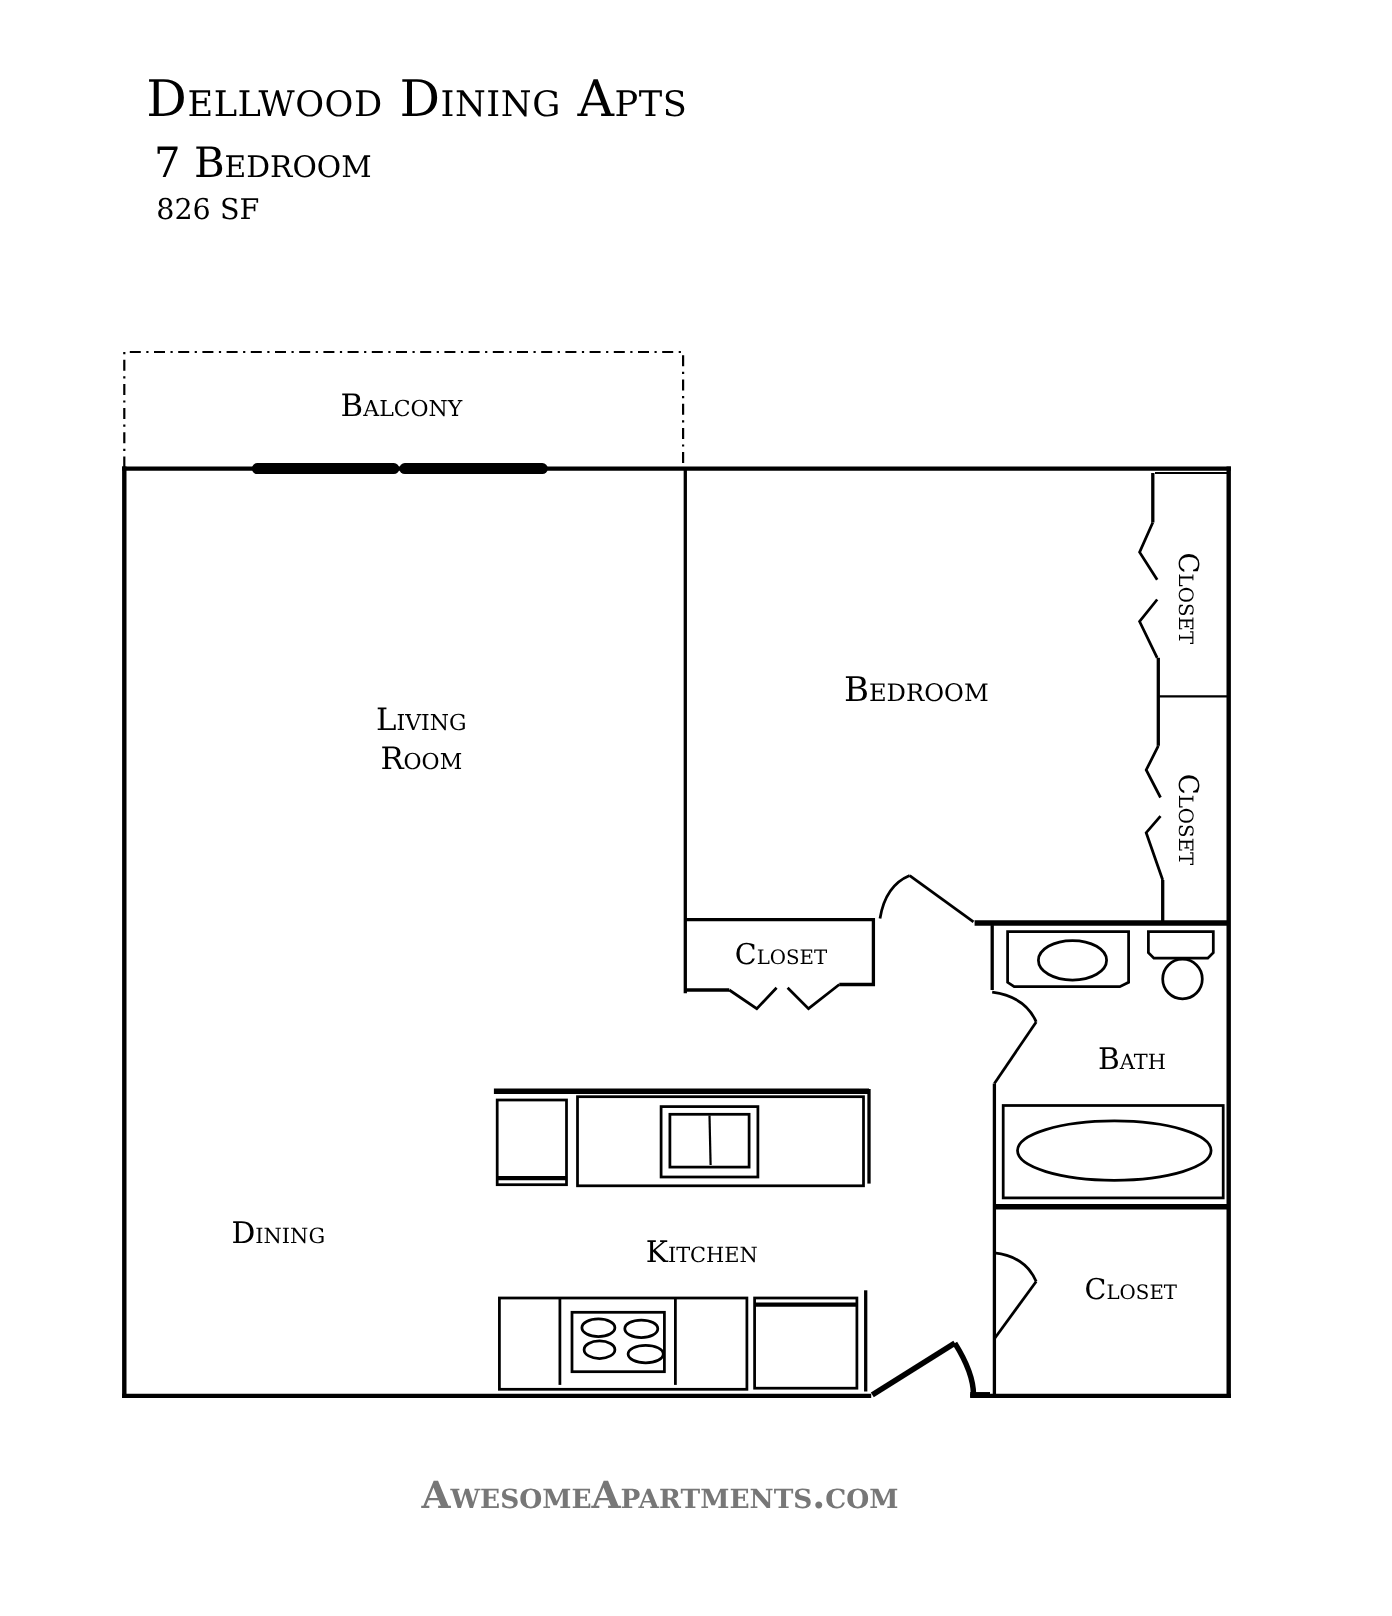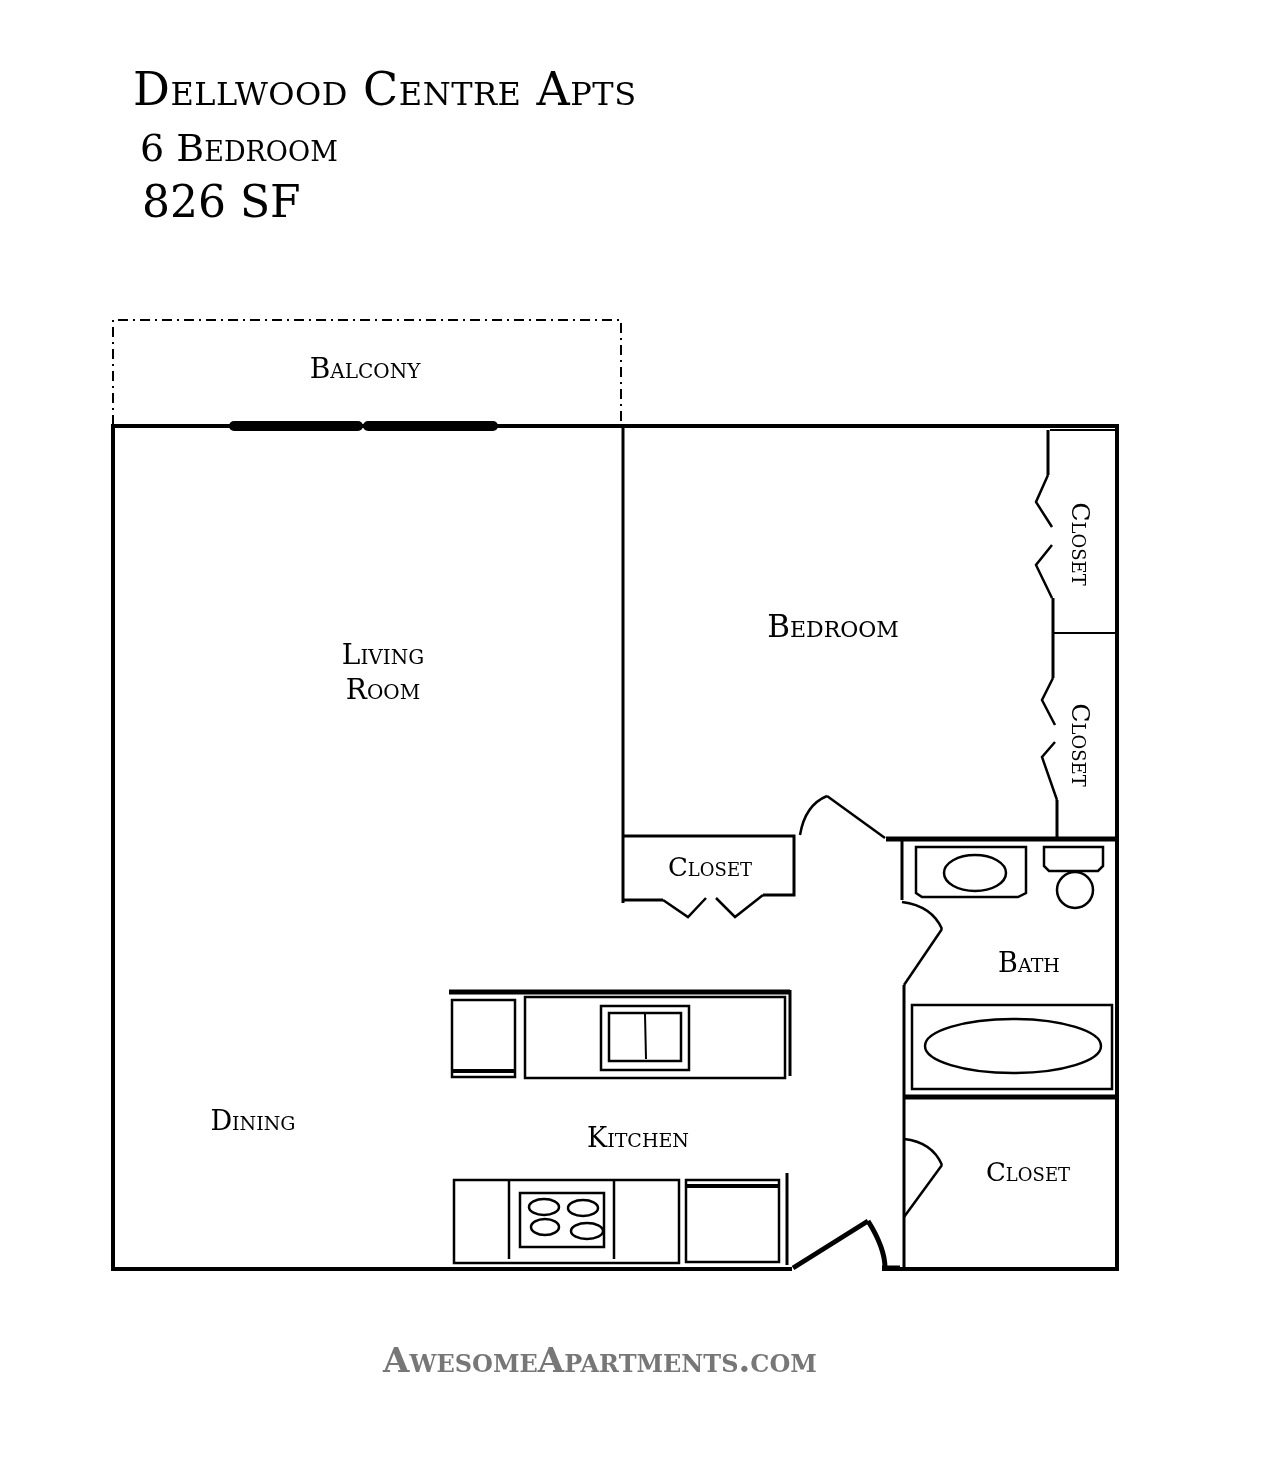--- a/index.html
+++ b/index.html
@@ -1,28 +1,28 @@
 <!DOCTYPE html>
 <html><head>
   <meta charset="utf-8">
   <style>
     html, body { margin: 0; padding: 0; background: #ffffff; }
     body { width: 1265px; height: 1469px; position: relative; overflow: hidden; }
     .title { position: absolute; left: 133px; top: 62px; font-family: "DejaVu Serif", serif; font-size: 46px; font-variant: small-caps; color: #000; letter-spacing: 0.5px; }
     .subtitle { position: absolute; left: 140px; top: 126px; font-family: "DejaVu Serif", serif; font-size: 38px; font-variant: small-caps; color: #000; }
-    .area { position: absolute; left: 142px; top: 176px; font-family: "DejaVu Serif", serif; font-size: 44px; color: #000; }
+    .area { position: absolute; left: 142px; top: 176px; font-family: "DejaVu Serif", serif; font-size: 26px; color: #000; }
     svg { position: absolute; left: 0; top: 0; }
     .lbl { font-family: "DejaVu Serif", serif; font-variant: small-caps; fill: #000; }
     .footer { position: absolute; left: 0; width: 1200px; top: 1340px; text-align: center; font-family: "DejaVu Serif", serif; font-weight: bold; font-variant: small-caps; font-size: 34px; color: #777777; }
   </style>
 </head>
 <body>
 
-<div class="title">Dellwood Centre Apts</div>
-<div class="subtitle">6 Bedroom</div>
+<div class="title">Dellwood Dining Apts</div>
+<div class="subtitle">7 Bedroom</div>
 <div class="area">826 SF</div>
 
 <svg width="1265" height="1469" viewBox="0 0 1265 1469">
 
   <g fill="none" stroke="#000" stroke-width="2" stroke-dasharray="10,5,2,5">
     <polyline points="113,425 113,320 621,320 621,425"></polyline>
   </g>
   <text class="lbl" x="365" y="378" text-anchor="middle" font-size="28">Balcony</text>
 
   <g fill="none" stroke="#000" stroke-width="4">

